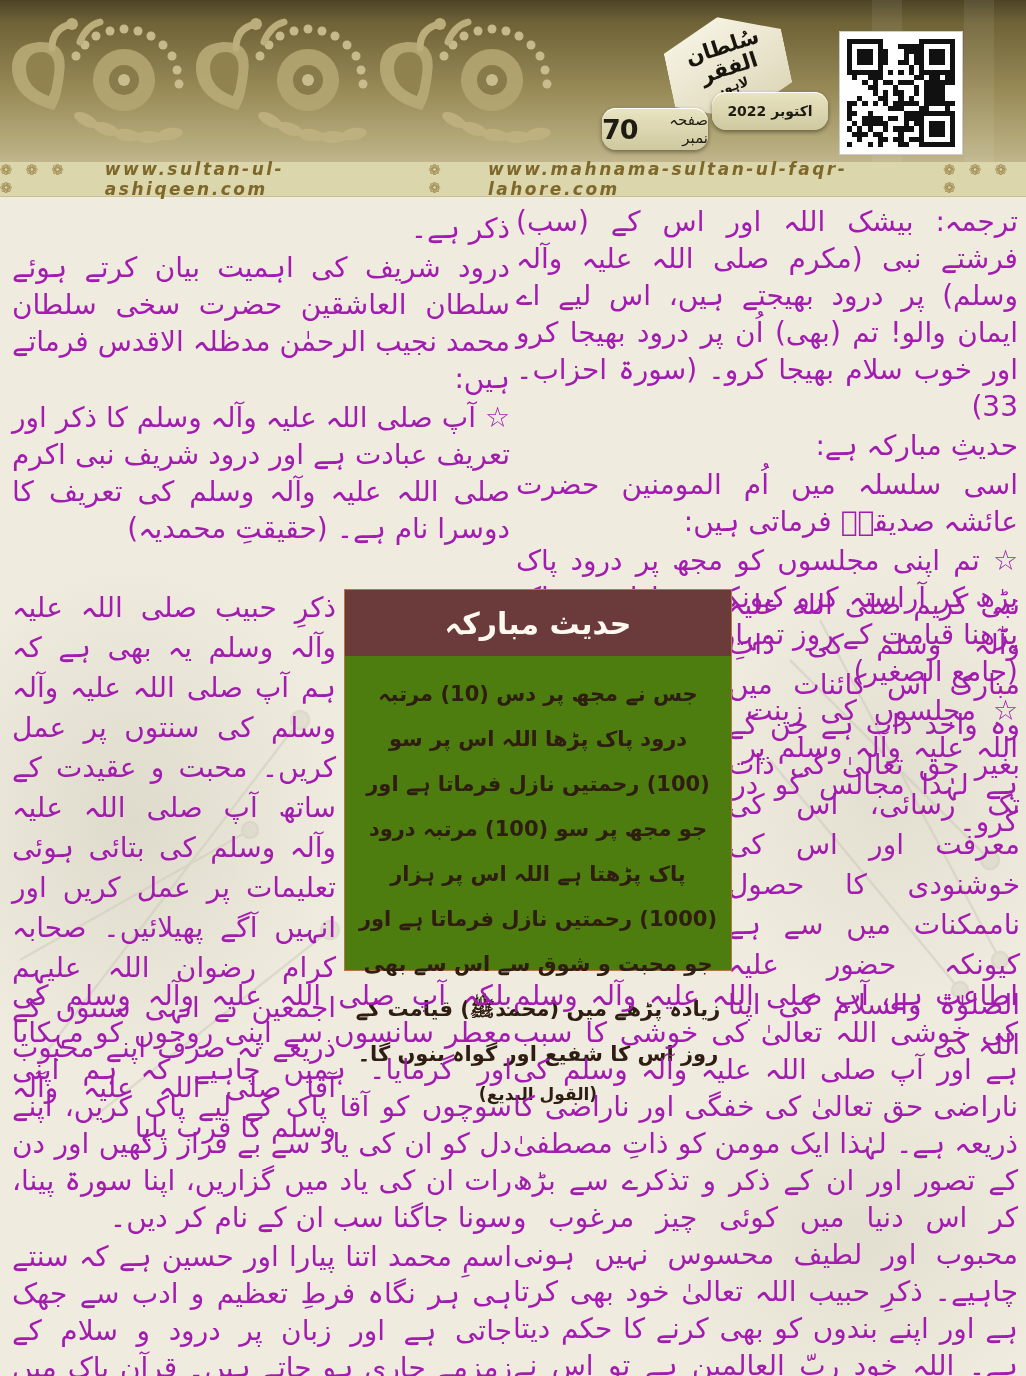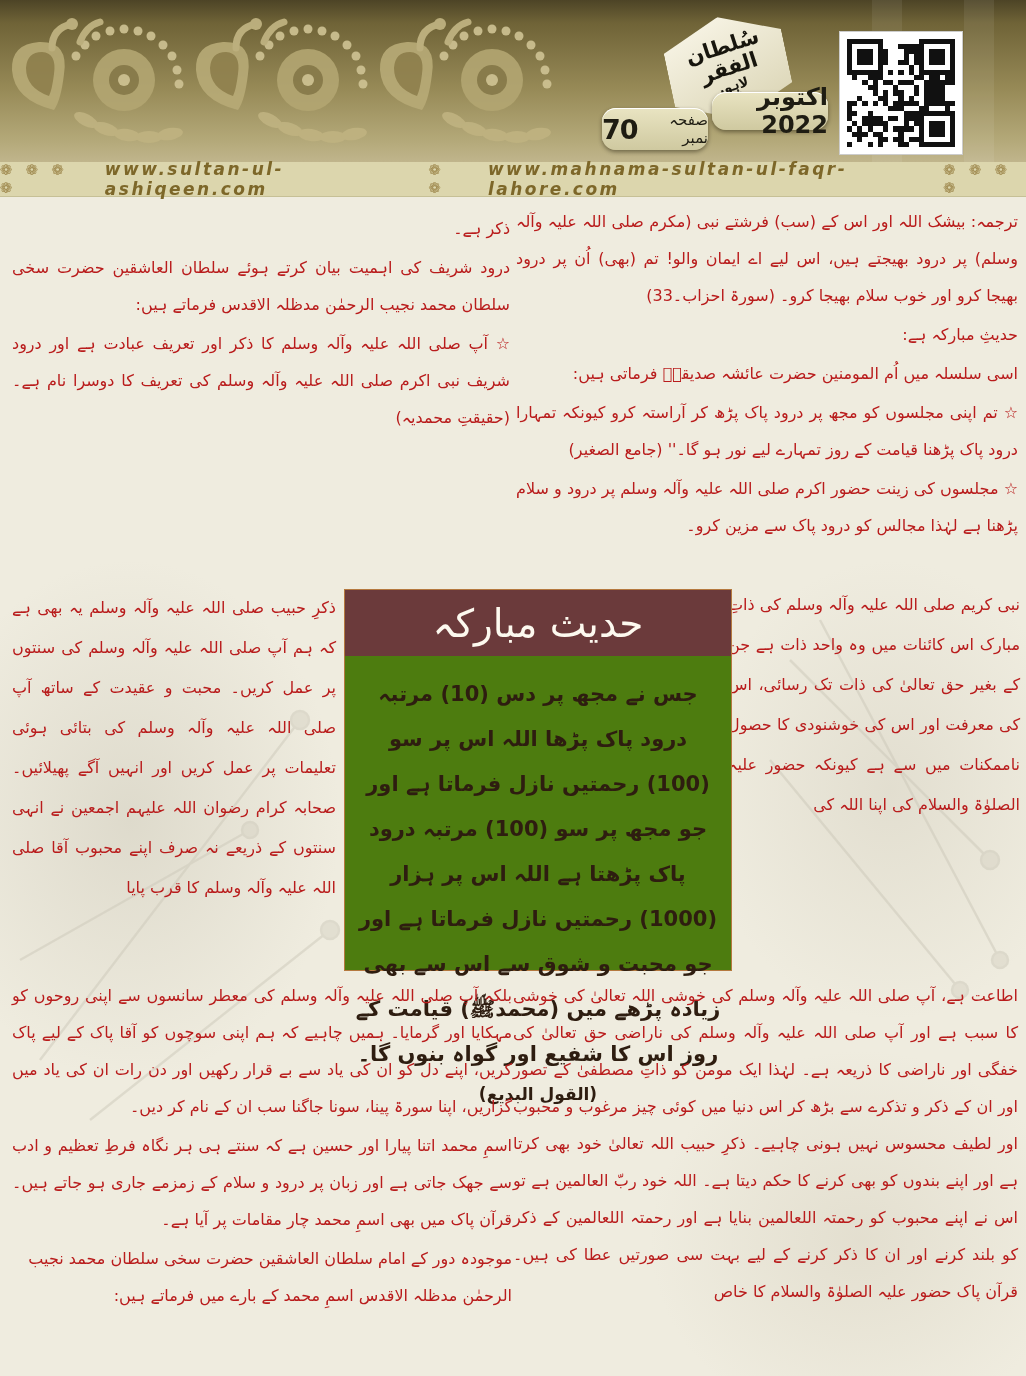--- a/index.html
+++ b/index.html
@@ -18,54 +18,54 @@
            transform:rotate(-12deg);
            display:flex;flex-direction:column;align-items:center;justify-content:center;
            color:#17150d;text-align:center;}
   .hexlogo .l1{font-size:21px;font-weight:bold;transform:rotate(-6deg);line-height:22px;}
   .hexlogo .l2{font-size:13px;font-weight:bold;transform:rotate(-6deg);}
   .hexlogo .l3{font-size:7px;transform:rotate(-6deg);color:#555;}
   .badge{position:absolute;background:linear-gradient(#e9e4c2,#cfc9a0);
          border-radius:14px;box-shadow:0 2px 4px rgba(20,15,0,.45), inset 0 1px 0 #fff;
          display:flex;align-items:center;justify-content:center;gap:6px;
          color:#1e1c12;direction:rtl;}
-  .badge.date{left:712px;top:92px;width:116px;height:38px;font-size:24px;font-weight:bold;}
+  .badge.date{left:712px;top:92px;width:116px;height:38px;font-size:14px;font-weight:bold;}
   .badge.page{left:602px;top:108px;width:106px;height:42px;font-size:15px;}
   .badge.page .num{font-size:27px;font-weight:bold;letter-spacing:-1px;}
   .qr{position:absolute;left:840px;top:32px;width:122px;height:122px;background:#fff;
       padding:7px;box-sizing:border-box;box-shadow:0 0 0 1px #ccc;}
   .qr-grid{display:grid;width:100%;height:100%;
            grid-template-columns:repeat(21,1fr);grid-template-rows:repeat(21,1fr);}
   .qr-grid div{background:#fff;}
   .qr-grid div.b{background:#111;}
 
   
   .urlbar{position:absolute;left:0;top:162px;width:1026px;height:34px;background:#dcd6ad;
           display:flex;align-items:center;justify-content:center;gap:22px;
           direction:ltr;color:#7d6729;font-weight:bold;font-style:italic;
           font-size:17px;letter-spacing:2.5px;border-bottom:1px solid #c6c096;}
   .rosettes{letter-spacing:4px;font-style:normal;font-size:15px;color:#9b8448;}
 
   
-  .txt{position:absolute;direction:rtl;color:#b91c1c;font-size:16px;line-height:37px;
+  .txt{position:absolute;direction:rtl;color:#a21caf;font-size:28px;line-height:37px;
        text-align:justify;}
   .txt p{margin:0 0 2px 0;}
   .txt p.head{text-align:right;}
   .rt{top:203px;right:8px;width:502px;}
   .lt{top:210px;left:12px;width:498px;}
   .rm{top:585px;right:6px;width:292px;line-height:40px;}
   .lm{top:588px;left:12px;width:324px;line-height:40px;}
   .rb{top:977px;right:8px;width:505px;}
   .lb{top:977px;left:12px;width:500px;}
 
   
   .hbox{position:absolute;left:345px;top:590px;width:386px;height:380px;
         box-shadow:0 0 0 1px #b5793f;}
   .hbox .hb-head{height:66px;background:#6b3a3b;color:#fdf9ef;display:flex;
-        align-items:center;justify-content:center;font-size:39px;font-weight:normal;}
+        align-items:center;justify-content:center;font-size:30px;font-weight:bold;}
   .hbox .hb-body{height:314px;background:#4d7c0f;box-sizing:border-box;
         padding:16px 10px 8px 10px;direction:rtl;text-align:center;color:#2e1d10;
         font-size:21px;font-weight:bold;line-height:45px;}
   .hbox .hb-src{font-size:17px;line-height:30px;margin-top:2px;}
 
   
   .blot{position:absolute;border-radius:50%;pointer-events:none;}
   .bg-art{position:absolute;pointer-events:none;opacity:.5;}
 </style>
 </head>

